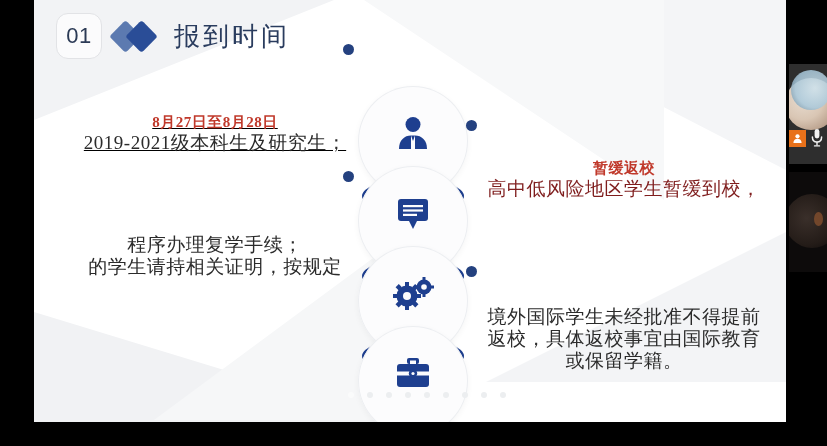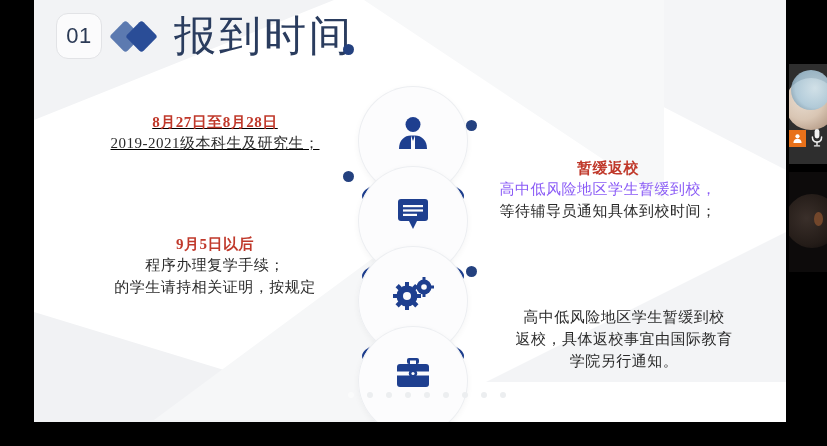--- a/index.html
+++ b/index.html
@@ -43,21 +43,21 @@
     width:44px;height:44px;border:1.5px solid #e2e3e6;border-radius:12px;
     display:flex;align-items:center;justify-content:center;
     transform:rotate(0deg);background:#fbfbfc;
   }
   #num-badge span{font-size:22px;color:#2b3a55;letter-spacing:.5px;
     font-family:"Liberation Sans",sans-serif;}
   #diamonds{position:relative;width:52px;height:34px;margin-left:10px;}
   .dia{position:absolute;width:23px;height:23px;transform:rotate(45deg);border-radius:3px;}
   .dia.l{left:2px;top:6px;background:#5c7ab0;}
   .dia.r{left:18px;top:6px;background:#2a4d97;}
-  #title{font-size:42px;color:#2a3c5e;margin-left:10px;letter-spacing:3px;
+  #title{font-size:26px;color:#2a3c5e;margin-left:10px;letter-spacing:3px;
     font-family:"Liberation Serif",serif;}
 
   
   #iconcol{position:absolute;left:324px;top:86px;width:110px;height:300px;}
   .circ{
     position:absolute;left:0;width:110px;height:110px;border-radius:50%;
     background:#fcfcfd;box-shadow:0 0 0 1px #eceef1 inset, 0 2px 6px rgba(0,0,0,.045);
     display:flex;align-items:center;justify-content:center;
   }
   .circ.c1{top:0;}
@@ -72,26 +72,26 @@
   .lens.l3{top:253px;}
   .ico{position:relative;z-index:3;color:#1e3f8f;margin-top:-16px;}
   .ico svg{display:block;}
 
   
   .bullet{position:absolute;width:11px;height:11px;border-radius:50%;background:#24417f;}
 
   
   .tblock{position:absolute;text-align:center;}
   .thead{color:#c0392b;font-weight:bold;font-size:15px;line-height:20px;letter-spacing:.5px;}
-  .tbody{color:#2b2b2b;font-size:15px;line-height:22px;letter-spacing:.5px;}
-  .tbody.red{color:#8b5cf6;}
+  .tbody{color:#2b2b2b;font-size:19px;line-height:22px;letter-spacing:.5px;}
+  .tbody.red{color:#7f1d1d;}
 
   #blk1{left:36px;top:112px;width:290px;text-decoration:underline;}
   #blk2{left:36px;top:234px;width:290px;}
-  #blk3{left:424px;top:158px;width:300px;}
+  #blk3{left:440px;top:158px;width:300px;}
   #blk4{left:440px;top:306px;width:300px;}
 
   
   #pager{position:absolute;left:314px;bottom:24px;display:flex;gap:13px;}
   #pager i{width:6px;height:6px;border-radius:50%;background:#eceef0;display:block;}
   #pager i.on{background:#fafbfb;}
 
   
   #scrollbar{position:absolute;left:404px;bottom:8px;width:415px;height:7px;
     background:#8d8d8d;border-top:1px solid #6f6f6f;}
@@ -221,35 +221,33 @@
     <div class="bullet" style="left:309px;top:171px;"></div>
     <div class="bullet" style="left:432px;top:120px;"></div>
     <div class="bullet" style="left:432px;top:266px;"></div>
 
     <div class="tblock" id="blk1">
       <div class="thead">8月27日至8月28日</div>
       <div class="tbody">2019-2021级本科生及研究生；</div>
     </div>
 
     <div class="tblock" id="blk2">
-      <div class="thead">9月5日以后</div>
       <div class="tbody">程序办理复学手续；</div>
       <div class="tbody">的学生请持相关证明，按规定</div>
     </div>
 
     <div class="tblock" id="blk3">
       <div class="thead">暂缓返校</div>
       <div class="tbody red">高中低风险地区学生暂缓到校，</div>
-      <div class="tbody">等待辅导员通知具体到校时间；</div>
     </div>
 
     <div class="tblock" id="blk4">
-      <div class="tbody">高中低风险地区学生暂缓到校</div>
+      <div class="tbody">境外国际学生未经批准不得提前</div>
       <div class="tbody">返校，具体返校事宜由国际教育</div>
-      <div class="tbody">学院另行通知。</div>
+      <div class="tbody">或保留学籍。</div>
     </div>
 
     <div id="pager">
       <i class="on"></i>
       <i></i>
       <i></i>
       <i></i>
       <i></i>
       <i></i>
       <i></i>

